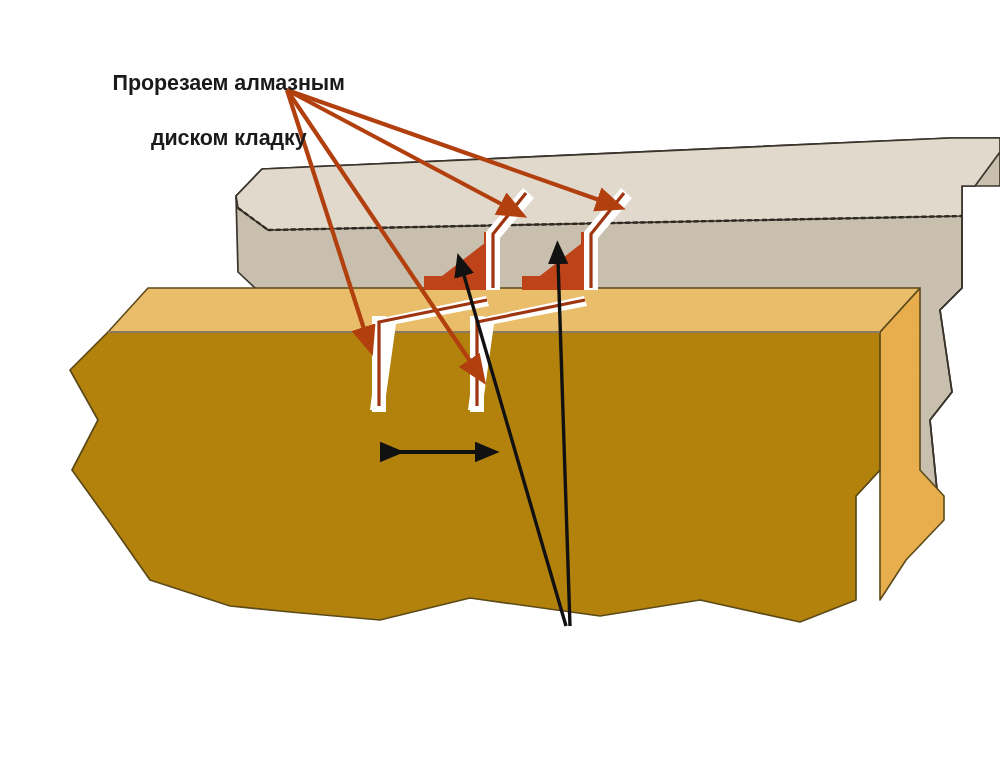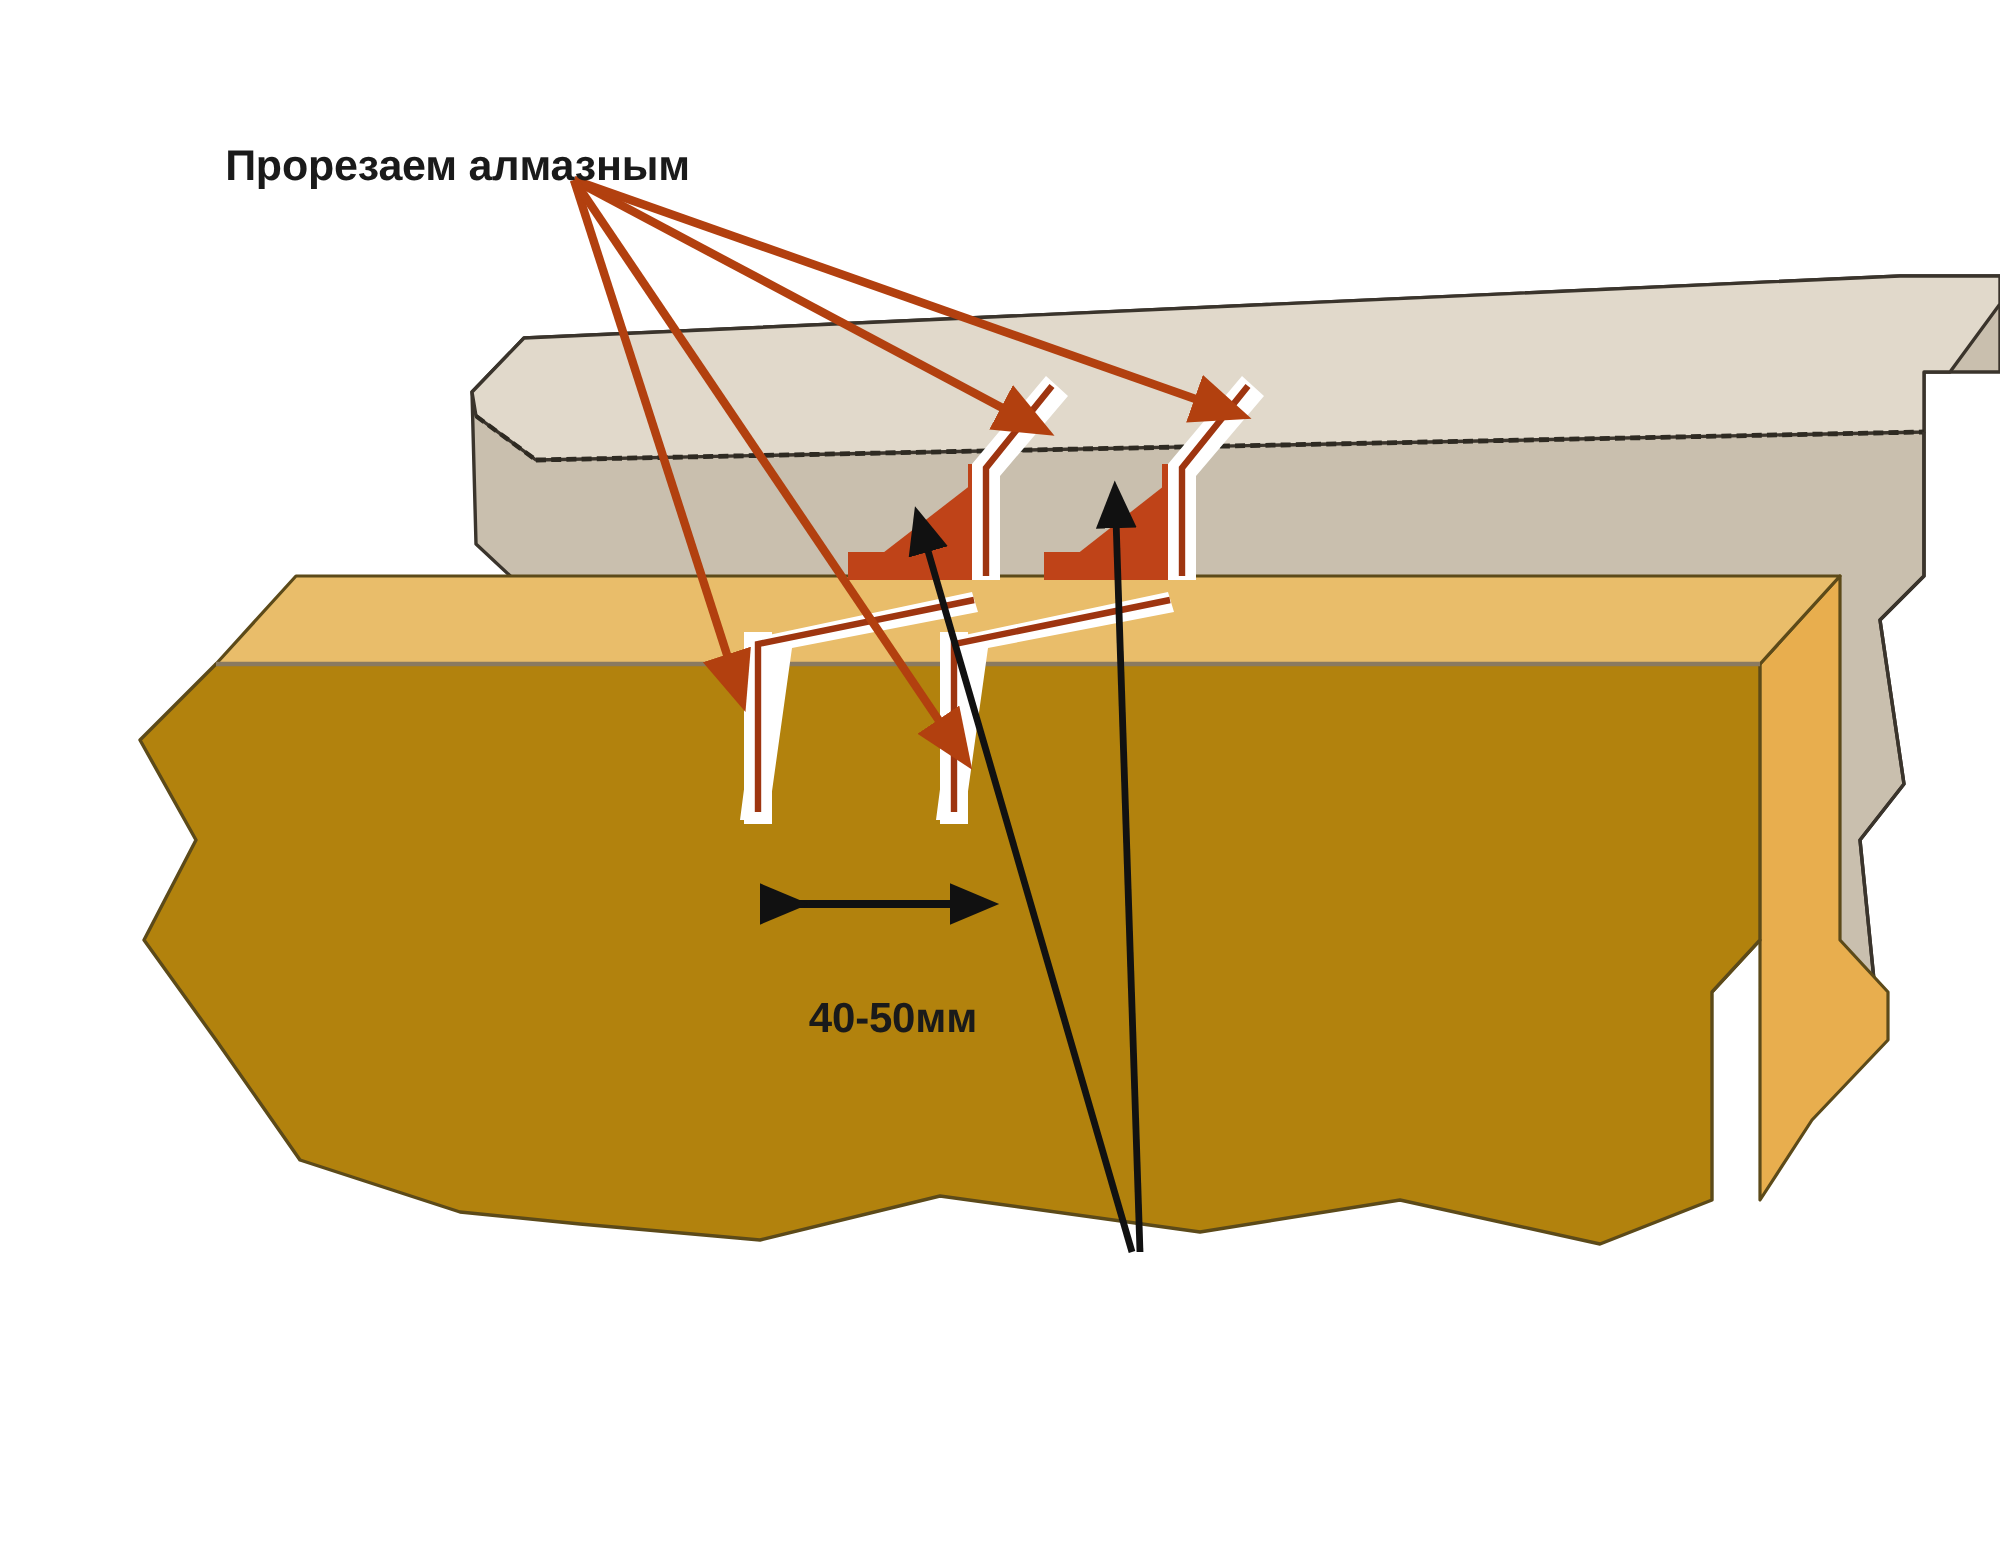--- a/index.html
+++ b/index.html
@@ -120,25 +120,23 @@
     </g>
 
     <g stroke="#111111" stroke-width="4" fill="none">
       <line x1="383" y1="452" x2="478" y2="452" marker-start="url(#dimhead)" marker-end="url(#dimhead)"></line>
     </g>
 
   </svg>
 
   <div class="lbl" id="label-top">
     <span>Прорезаем алмазным</span><br>
+    <span>диском кладку</span>
   </div>
 
-  <div class="lbl" id="label-dim">
-    <span>40-50мм</span>
-  </div>
 
   <div class="lbl" id="label-bottom">
     <br>
     <br>
     
   </div>
 
 </div>
 
 </body></html>

